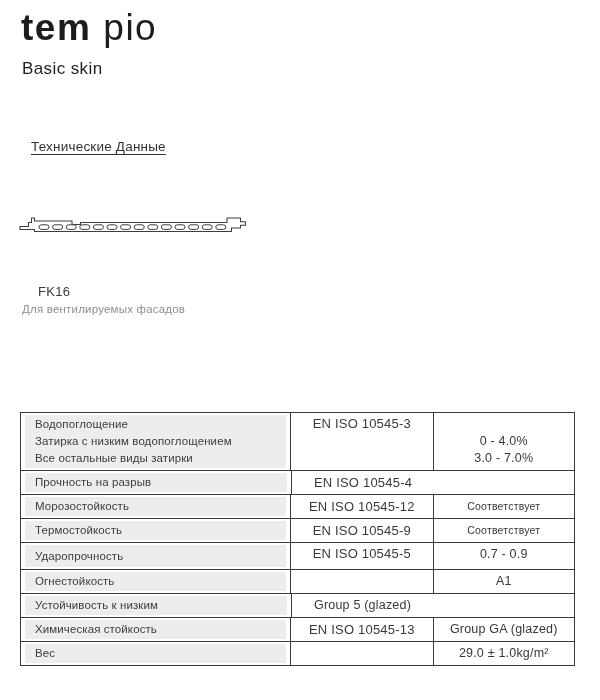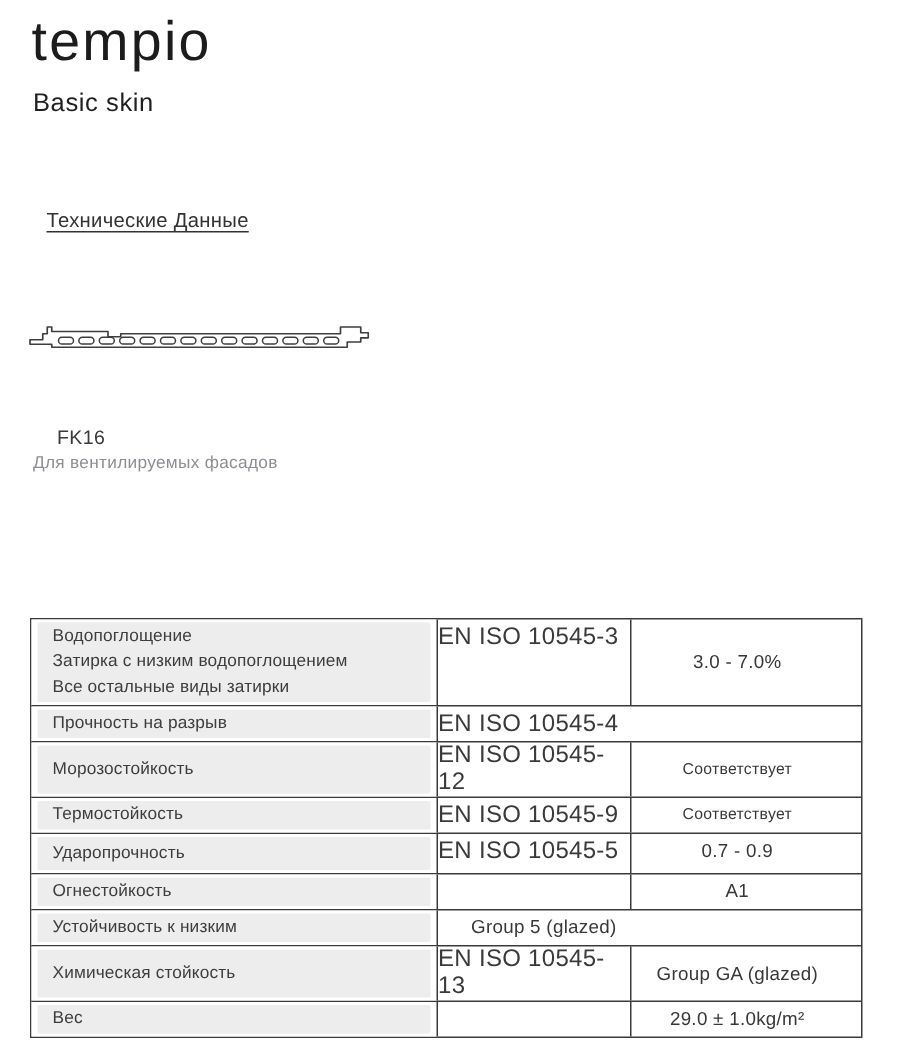--- a/index.html
+++ b/index.html
@@ -6,22 +6,22 @@
   html,body { background:#ffffff; }
   body {
     width:600px; height:700px; position:relative;
     font-family:"Liberation Sans", sans-serif;
     color:#3c3c3c; overflow:hidden;
   }
   .page { position:absolute; inset:0; background:#fff; }
 
   
   .logo { position:absolute; left:21px; top:8px; font-size:37px; letter-spacing:1.5px; color:#1c1c1c; line-height:1.1; }
-  .logo .seg-bold { font-weight:400; }
-  .logo .seg-light { font-weight:400; }
+  .logo .seg-bold { font-weight:700; }
+  .logo .seg-light { font-weight:400;margin-left:12px; }
   .subtitle { position:absolute; left:22px; top:59px; font-size:17px; color:#1f1f1f; letter-spacing:0.4px; }
 
   .section-heading {
     position:absolute; left:31px; top:139px; font-size:13.5px; color:#333;
     text-decoration:underline; text-underline-offset:3px; letter-spacing:0.2px;
   }
 
   
   .profile-wrap { position:absolute; left:18px; top:212px; width:236px; height:32px; }
   .profile-wrap svg { width:100%; height:100%; }
@@ -37,22 +37,22 @@
   .tr { display:flex; border-bottom:1px solid #3b3b3b; min-height:21px; }
   .tr:last-child { border-bottom:none; }
   .td { display:flex; flex-direction:column; justify-content:center; }
   .td.prop { width:270px; padding:2px 4px; background:#fff; }
   .prop-box {
     background:#ededed; flex:1; display:flex; flex-direction:column;
     justify-content:center; padding:1px 10px; border-radius:1px;
   }
   .prop-line { font-size:11.5px; line-height:17px; color:#3d3d3d; letter-spacing:0.1px; }
   .td.std {
-    width:129px; border-left:1px solid #3b3b3b; 
-    font-size:16px; color:#3a3a3a; letter-spacing:0.2px;
+    width:143px; border-left:1px solid #3b3b3b; text-align:center;
+    font-size:13px; color:#3a3a3a; letter-spacing:0.2px;
   }
   .td.val { width:142px; border-left:1px solid #3b3b3b; text-align:center; }
   .val-line { font-size:12.5px; line-height:17px; color:#383838; min-height:17px; letter-spacing:0.2px; }
   .val-line.small { font-size:10.5px; }
 
   
   .tr:nth-child(1) { min-height:53px; }
   .tr:nth-child(1) .td.std { justify-content:flex-start; padding-top:3px; }
   .tr:nth-child(1) .td.val { justify-content:flex-start; padding-top:3px; }
   .tr:nth-child(4) { min-height:22px; }
@@ -109,20 +109,21 @@
     <div class="td prop">
       <div class="prop-box">
               <div class="prop-line">Водопоглощение</div>
               <div class="prop-line">Затирка с низким водопоглощением</div>
               <div class="prop-line">Все остальные виды затирки</div>
             </div>
     </div>
     <div class="td std">EN ISO 10545-3</div>
     <div class="td val">
             <div class="val-line"></div>
+            <div class="val-line">0 - 4.0%</div>
             <div class="val-line">3.0 - 7.0%</div>
           </div>
   </div>
 
   <div class="tr">
     <div class="td prop">
       <div class="prop-box">
               <div class="prop-line">Прочность на разрыв</div>
             </div>
     </div>

